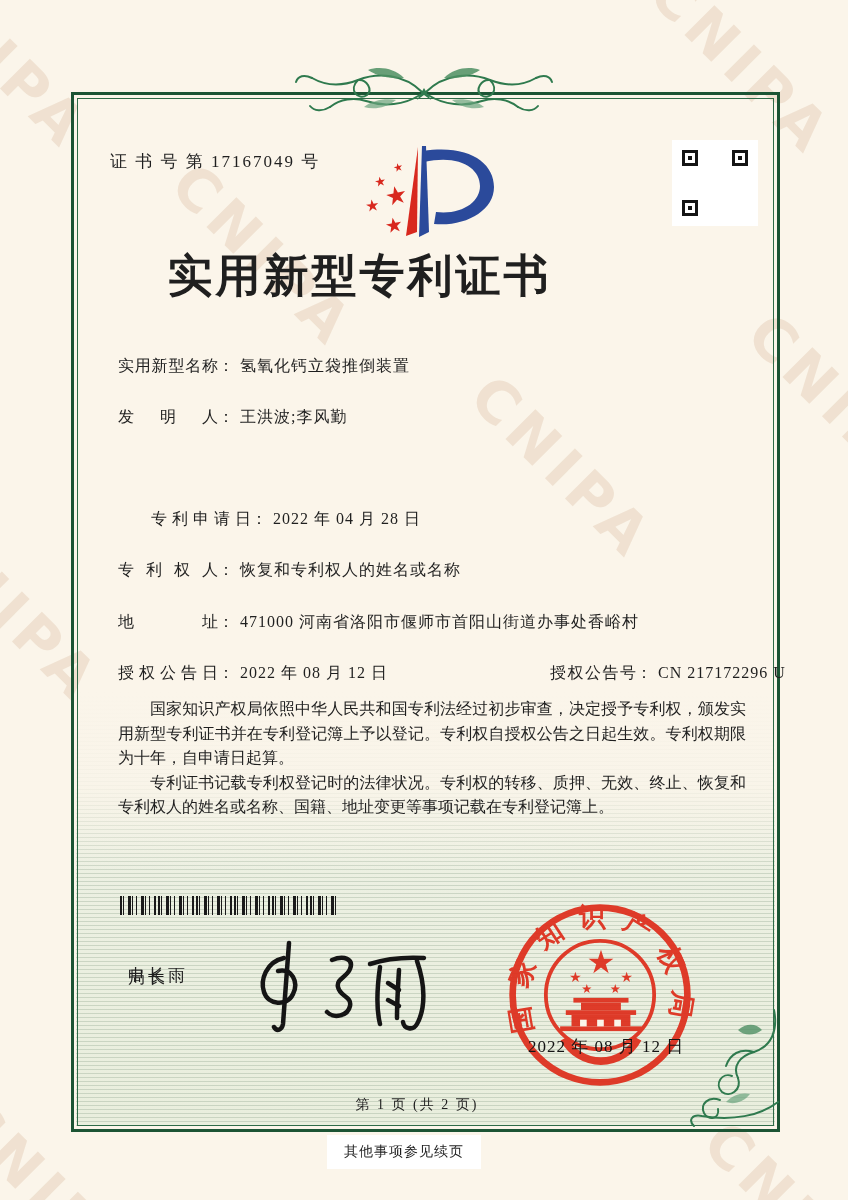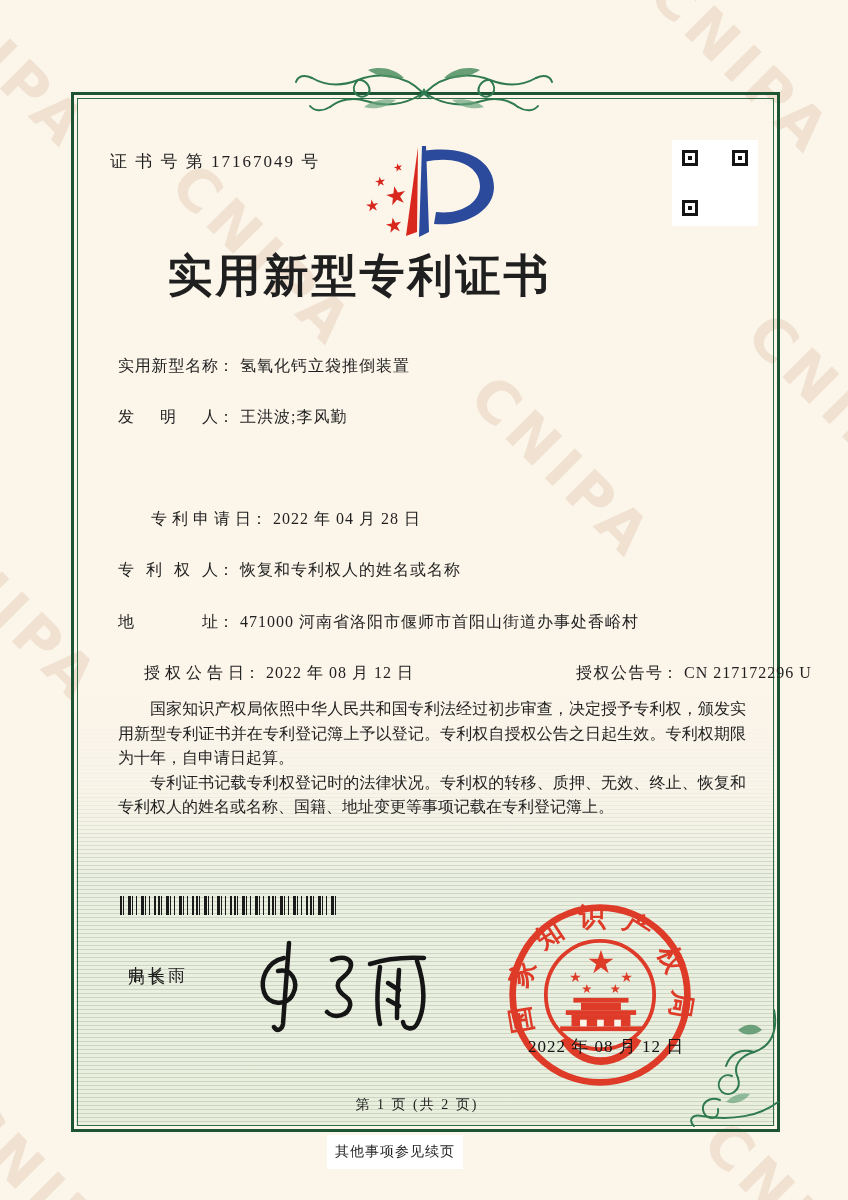--- a/index.html
+++ b/index.html
@@ -78,21 +78,21 @@
       #1a1a1a 25px 26px, transparent 26px 29px, #1a1a1a 29px 30px, transparent 30px 34px,
       #1a1a1a 34px 36px, transparent 36px 38px);
   }
   .director-title { position:absolute; left:128px; top:966px; z-index:4; font-size:17px; letter-spacing:3px; }
   .director-name  { position:absolute; left:128px; top:964px; z-index:4; font-size:17px; letter-spacing:3px;text-align:right; }
   .signature { position:absolute; left:252px; top:938px; width:195px; height:100px; z-index:5; }
   .seal { position:absolute; left:505px; top:900px; width:190px; height:190px; z-index:4; }
   .seal-date { position:absolute; left:528px; top:1035px; z-index:5; font-size:17px; letter-spacing:1px; white-space:nowrap; color:#141414; }
   .page-info { position:absolute; left:77px; top:1096px; width:680px; z-index:4; text-align:center; font-size:14px; letter-spacing:2px; }
   .cont-box {
-    position:absolute; left:327px; top:1135px; width:136px; height:34px; z-index:4;
+    position:absolute; left:327px; top:1135px; width:154px; height:34px; z-index:4;
     background:#ffffff; text-align:center; line-height:34px; font-size:14px; letter-spacing:1px;
   }
 </style>
 </head>
 <body>
 
 <div id="page">
 
   <div class="wm" style="left:-60px; top:-48px;">CNIPA</div>
   <div class="wm" style="left:684px; top:-42px;">CNIPA</div>
@@ -174,21 +174,21 @@
   </div>
   <div class="field-row" style="top:509px;margin-left:33px;">
     <span class="flabel">专利申请日</span><span class="colon">：</span><span class="fvalue">2022 年 04 月 28 日</span>
   </div>
   <div class="field-row" style="top:560px;">
     <span class="flabel">专利权人</span><span class="colon">：</span><span class="fvalue">恢复和专利权人的姓名或名称</span>
   </div>
   <div class="field-row" style="top:612px;">
     <span class="flabel">地址</span><span class="colon">：</span><span class="fvalue">471000 河南省洛阳市偃师市首阳山街道办事处香峪村</span>
   </div>
-  <div class="field-row" style="top:663px; width:640px;margin-left:26px;">
+  <div class="field-row" style="top:663px; width:640px;">
     <span>
       <span class="flabel">授权公告日</span><span class="colon">：</span><span class="fvalue">2022 年 08 月 12 日</span>
     </span>
     <span class="grant-right">
       <span class="flabel">授权公告号</span><span class="colon">：</span><span class="fvalue">CN 217172296 U</span>
     </span>
   </div>
 
   <div class="body-text">
     <p>国家知识产权局依照中华人民共和国专利法经过初步审查，决定授予专利权，颁发实用新型专利证书并在专利登记簿上予以登记。专利权自授权公告之日起生效。专利权期限为十年，自申请日起算。</p>

